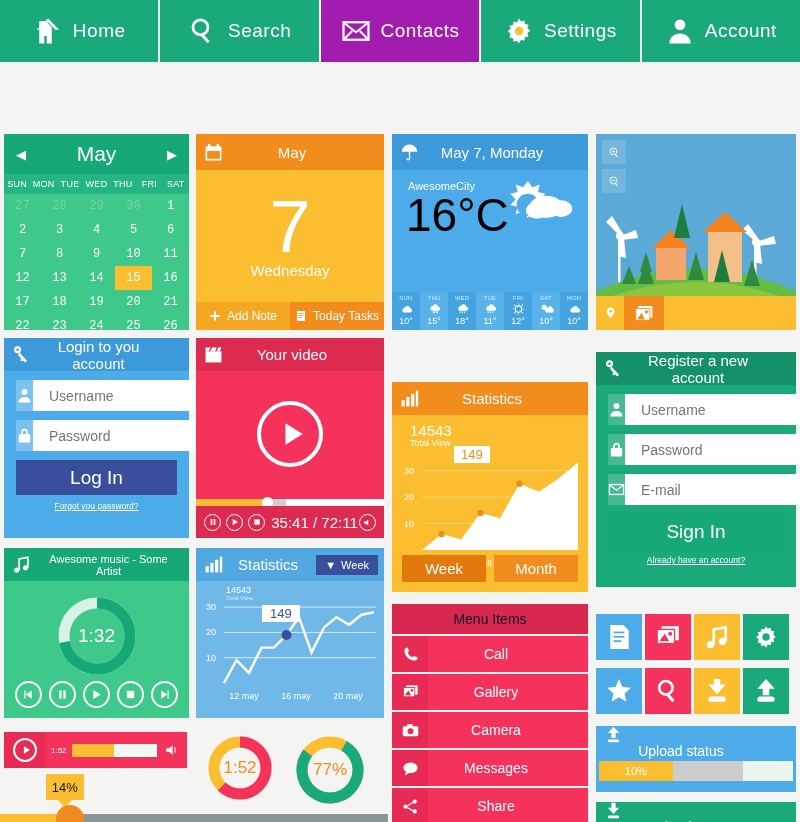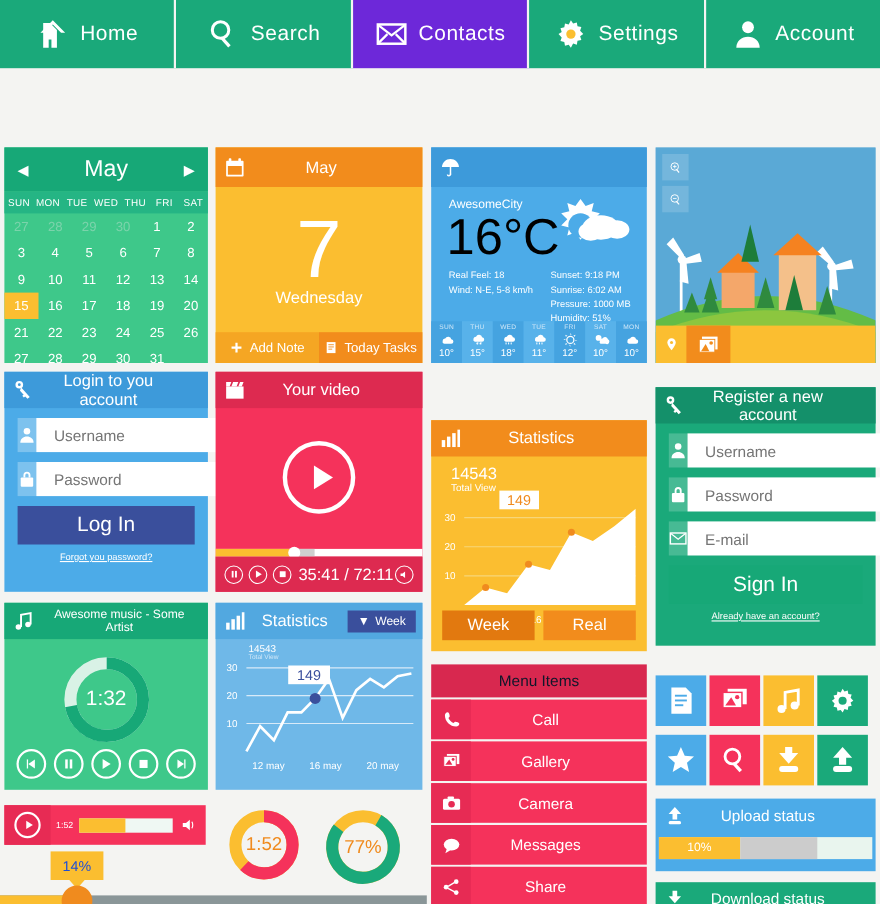--- a/index.html
+++ b/index.html
@@ -11,40 +11,40 @@
     position: relative;
   }
   
   .topnav { display: flex; height: 62px; width: 800px; }
   .nav-item {
     flex: 1; display: flex; align-items: center; justify-content: center;
     gap: 10px; color: #fff; background: #1aa97a;
     border-right: 2px solid #f4f4f2; font-size: 19px; letter-spacing: .5px;
   }
   .nav-item:last-child { border-right: none; }
-  .nav-item.active { background: #6d28d9; }
+  .nav-item.active { background: #a21caf; }
   .nav-ico { width: 30px; height: 30px; display:flex; align-items:center; justify-content:center; }
   .nav-ico svg { width: 100%; height: 100%; fill: #fff; }
 
   
   .board { position: relative; width: 800px; }
   .card { position: absolute; }
   .hdr { display:flex; align-items:center; height:34px; color:#fff; font-size:15px; }
   .hdr .hico { width:34px; height:34px; display:flex; align-items:center; justify-content:center; }
   .hdr .hico svg { width:19px; height:19px; fill:#fff; }
   .hdr .htxt { flex:1; text-align:center; padding-right:30px; }
 
   
   #calendar { left:4px; top:72px; width:185px; height:196px; background:#3ec88a; }
   .cal-top { height:40px; background:#17a877; display:flex; align-items:center; color:#fff; }
   .cal-arrow { width:34px; text-align:center; font-size:13px; cursor:pointer; }
   .cal-title { flex:1; text-align:center; font-size:21px; }
   .cal-dows { display:grid; grid-template-columns:repeat(7,1fr); background:#25b584; }
   .cal-dows div { text-align:center; font-size:9px; color:#fff; padding:5px 0; letter-spacing:.3px; }
-  .cal-grid { display:grid; grid-template-columns:repeat(6,1fr); }
+  .cal-grid { display:grid; grid-template-columns:repeat(5,1fr);font-family:Liberation Mono, monospace; }
   .cal-grid div { text-align:center; font-size:12px; color:#fff; height:24px; line-height:24px; }
   .cal-grid div.mute { color:#7bd3ab; }
   .cal-grid div.sel { background:#fbbe30; }
 
   
   #datecard { left:196px; top:72px; width:188px; height:196px; background:#fbbe30; }
   #datecard .hdr { background:#f28c1c; height:36px; }
   .d-big { text-align:center; font-size:74px; color:#fff; line-height:78px; margin-top:18px; font-weight:300; }
   .d-day { text-align:center; font-size:15px; color:#fff; margin-top:-4px; }
   .d-foot { position:absolute; bottom:0; left:0; right:0; display:flex; height:28px; }
@@ -159,21 +159,21 @@
   
   .icongrid { position:absolute; display:flex; gap:3px; }
   #ig1 { left:596px; top:552px; }
   #ig2 { left:596px; top:606px; }
   .ig-cell { width:46px; height:46px; display:flex; align-items:center; justify-content:center; }
   .ig-cell svg { width:26px; height:26px; fill:#fff; }
 
   
   #upload { left:596px; top:664px; width:200px; height:66px; background:#4cabe8; }
   #download { left:596px; top:740px; width:200px; height:62px; background:#1aa97a; }
-  .st-hdr { display:flex; align-items:center; height:30px; }
+  .st-hdr { display:flex; height:30px;flex-direction:column; }
   .st-hdr .sico { width:34px; height:30px; display:flex; align-items:center; justify-content:center; }
   .st-hdr .sico svg { width:17px; height:17px; fill:#fff; }
   .st-hdr .stxt { flex:1; text-align:center; color:#fff; font-size:14px; padding-right:30px; }
   .st-bar { margin:5px 3px; height:20px; background:#e9f5ee; position:relative; display:flex; }
   .st-fill { display:flex; align-items:center; justify-content:center; color:#fff; font-size:11px; height:100%; }
   .st-buf { background:#ccc; height:100%; }
 
   
   #audiobar { position:absolute; left:4px; top:670px; width:183px; height:36px; background:#f5325b; display:flex; align-items:center; }
   .ab-play { width:42px; height:36px; background:#e72b54; display:flex; align-items:center; justify-content:center; cursor:pointer; }
@@ -188,21 +188,21 @@
   
   #gauge1 { position:absolute; left:206px; top:672px; width:68px; height:68px; }
   #gauge2 { position:absolute; left:294px; top:672px; width:72px; height:72px; }
   .gtxt { position:absolute; inset:0; display:flex; align-items:center; justify-content:center; font-size:17px; color:#f08b1e; }
 
   
   #slider { position:absolute; left:0px; top:752px; width:388px; height:10px; }
   .sl-track { position:absolute; left:0; right:0; top:0; height:10px; background:#8a9698; }
   .sl-fill { position:absolute; left:0; top:0; height:10px; background:#fbbe30; }
   .sl-knob { position:absolute; width:28px; height:28px; background:#f08b1e; border-radius:50%; top:-9px; margin-left:-14px; cursor:pointer; }
-  .sl-bub { position:absolute; width:48px; height:26px; background:#fbbe30; color:#1d4ed8; font-size:13px; display:flex; align-items:center; justify-content:center; top:-40px; margin-left:-24px; }
+  .sl-bub { position:absolute; width:38px; height:26px; background:#fbbe30; color:#0f172a; font-size:13px; display:flex; align-items:center; justify-content:center; top:-40px; margin-left:-24px; }
   .sl-bub:after { content:""; position:absolute; bottom:-8px; left:50%; margin-left:-7px; border-left:7px solid transparent; border-right:7px solid transparent; border-top:8px solid #fbbe30; }
 </style>
 </head>
 <body>
 
 <div class="topnav">
   <div class="nav-item">
     <span class="nav-ico">
         <svg viewBox="0 0 24 24">
           <path d="M5 4h5l5 5v13h-4v-6H9v6H5z"></path>
@@ -340,43 +340,32 @@
 
   <div class="card" id="weather">
     <div class="hdr">
       <span class="hico">
           <svg viewBox="0 0 24 24">
             <path d="M12 2C6.8 2 2.6 6 2.2 11h19.6C21.4 6 17.2 2 12 2z"></path>
             <rect x="11.2" y="11" width="1.7" height="9"></rect>
             <path d="M12.9 19c0 2-1.2 3-2.7 3s-2.4-1-2.4-2.3h1.7c0 .6.3.9.8.9s.9-.4.9-1.6z"></path>
           </svg>
         </span>
+      <span class="htxt">May 7, Monday</span>
     </div>
     <div class="w-city">AwesomeCity</div>
     <div class="w-temp">16°C</div>
     <div class="w-ico">
       <svg viewBox="0 0 80 58">
         <path d="M30 4l5 7 8-3-2 8 8 2-6 6 6 6-8 2 2 8-8-3-5 7-5-7-8 3 2-8-8-2 6-6-6-6 8-2-2-8 8 3z"></path>
         <circle cx="30" cy="30" r="12" fill="#4cabe8"></circle>
         <ellipse cx="50" cy="32" rx="18" ry="12"></ellipse>
           <ellipse cx="66" cy="34" rx="12" ry="9"></ellipse>
           <ellipse cx="40" cy="36" rx="12" ry="9"></ellipse>
       </svg>
-    </div>
-    <div class="w-det">
-      <div>
-        <div>Real Feel: 18</div>
-        <div>Wind: N-E, 5-8 km/h</div>
-      </div>
-      <div>
-        <div>Sunset: 9:18 PM</div>
-        <div>Sunrise: 6:02 AM</div>
-        <div>Pressure: 1000 MB</div>
-        <div>Humidity: 51%</div>
-      </div>
     </div>
     <div class="w-days" id="w-days">
         <div class="wd">
           <div class="dn">SUN</div>
           <div class="di">
             <svg viewBox="0 0 24 24">
               <path d="M5 14a4 4 0 014-4 5 5 0 019.5 1A3.5 3.5 0 1118 18H8a3 3 0 01-3-4z"></path>
             </svg>
           </div>
           <div class="dt">10°</div>
@@ -629,21 +618,21 @@
         </svg>
       <div style="position:absolute;left:52px;top:-6px;background:#fff;color:#f08b1e;font-size:13px;padding:1px 7px">149</div>
     </div>
     <div class="so-xl" id="so-xl">
         <span>12 may</span>
         <span>16 may</span>
         <span>20 may</span>
       </div>
     <div class="so-tabs">
       <div class="on">Week</div>
-      <div>Real</div>
+      <div>Month</div>
     </div>
   </div>
 
   <div class="card" id="music">
     <div class="hdr">
       <span class="hico">
           <svg viewBox="0 0 24 24">
             <path d="M9 19V5l11-2v13" fill="none" stroke="#fff" stroke-width="2.2"></path>
             <circle cx="6" cy="19" r="3.2"></circle>
             <circle cx="17" cy="16" r="3.2"></circle>

